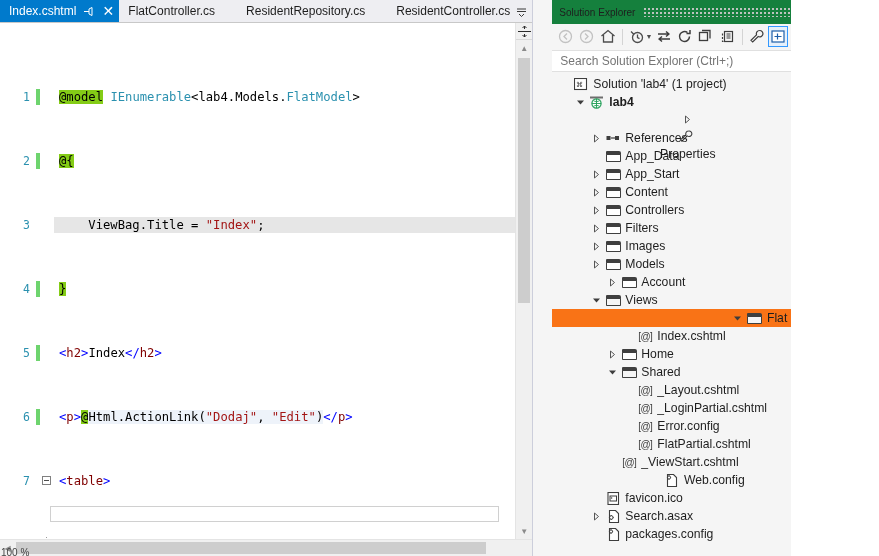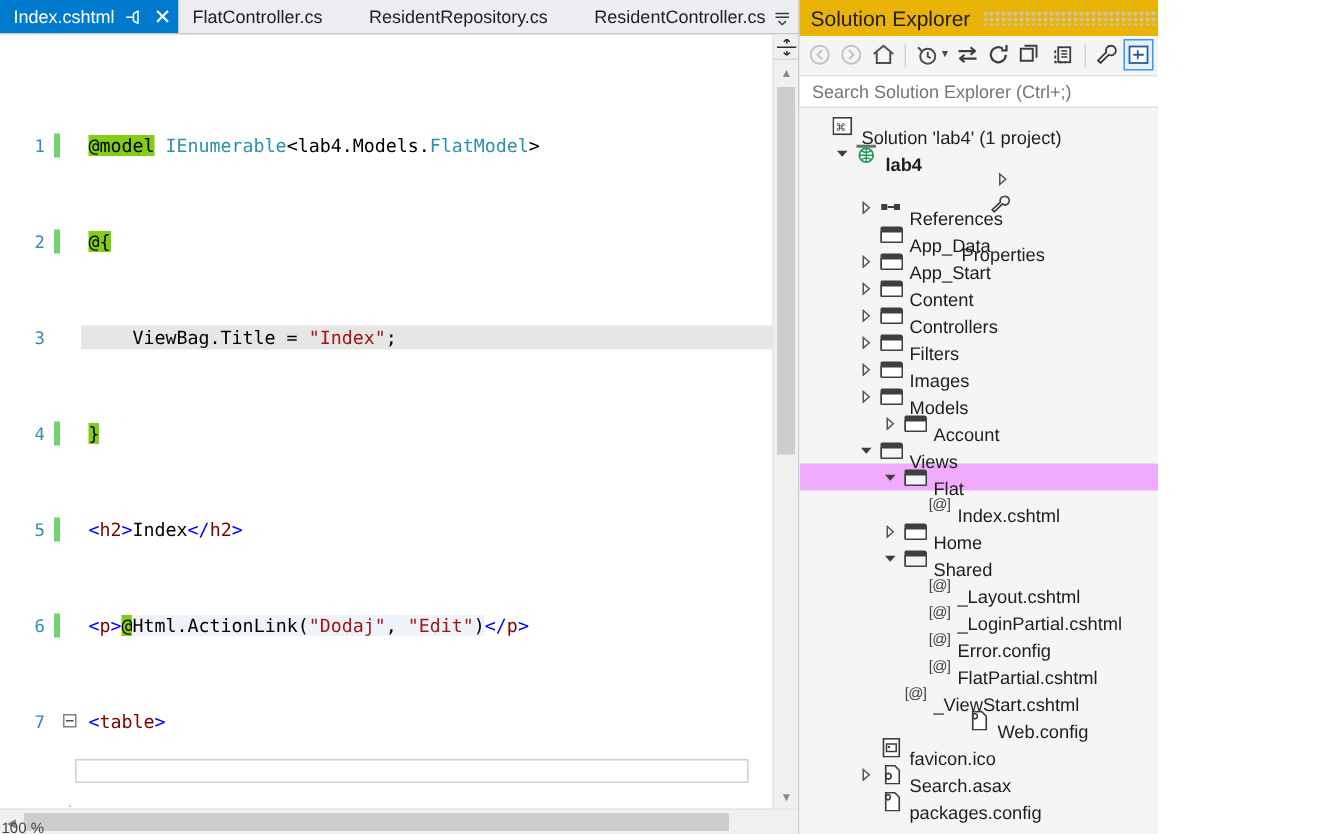--- a/index.html
+++ b/index.html
@@ -9,20 +9,21 @@
     overflow: hidden;
     background: #ffffff;
     font-family: "Liberation Sans", sans-serif;
     -webkit-font-smoothing: antialiased;
   }
   #app {
     position: relative;
     width: 738px; height: 556px;
     display: flex;
     background: #f5f5f5;
+    gap: 19px;
   }
 
   
   #editor-pane {
     position: relative;
     width: 640px;
     height: 556px;
     background: #ffffff;
     display: flex;
     flex-direction: column;
@@ -242,23 +243,23 @@
     height: 556px;
     background: #f5f5f5;
     display: flex;
     flex-direction: column;
   }
   #se-header {
     height: 24px;
     display: flex;
     align-items: center;
     padding-left: 7px;
-    font-size: 14px;
+    font-size: 10px;
     color: #1e1e1e;
-    background: #eab308;
+    background: #15803d;
     position: relative;
   }
   #se-header .grip {
     flex: 1 1 auto;
     margin-left: 8px;
     height: 10px;
     background-image: radial-gradient(#c6c6c6 40%, transparent 41%);
     background-size: 4px 4px;
     background-position: 0 0;
     opacity: .95;
@@ -311,33 +312,33 @@
   }
   .tr-row {
     height: 18px;
     display: flex;
     align-items: center;
     font-size: 12.2px;
     color: #1e1e1e;
     white-space: nowrap;
     padding-right: 4px;
   }
-  .tr-row.selected { background: #f0abfc; }
+  .tr-row.selected { background: #f97316; justify-content: flex-end; }
   .tw {
     width: 16px; flex: 0 0 16px;
     display: flex; align-items: center; justify-content: center;
     color: #4d4d4d;
     font-size: 8px;
   }
   .tr-icon {
     width: 18px; flex: 0 0 18px;
     display: flex; align-items: center; justify-content: center;
     margin-right: 3px;
   }
-  .tr-label { line-height: 18px; margin-top: 16px; }
+  .tr-label { line-height: 18px; }
   .tr-label.bold { font-weight: bold; }
   .cshtml-badge {
     font-family: "Liberation Sans", sans-serif;
     font-size: 10px;
     color: #3f3f3f;
     letter-spacing: -0.5px;
   }
   
   .folder {
     width: 15px; height: 12px;

